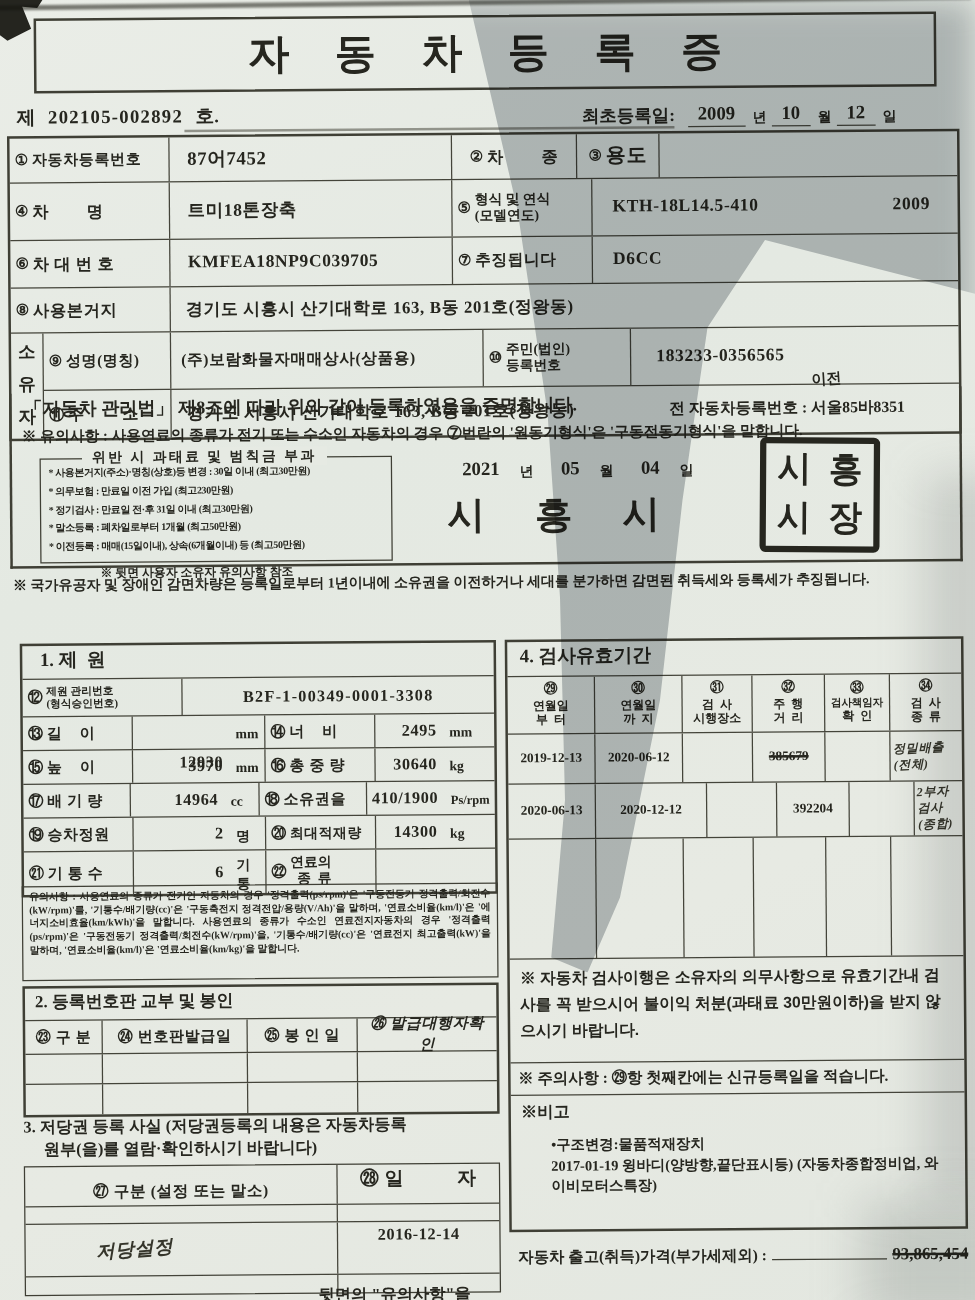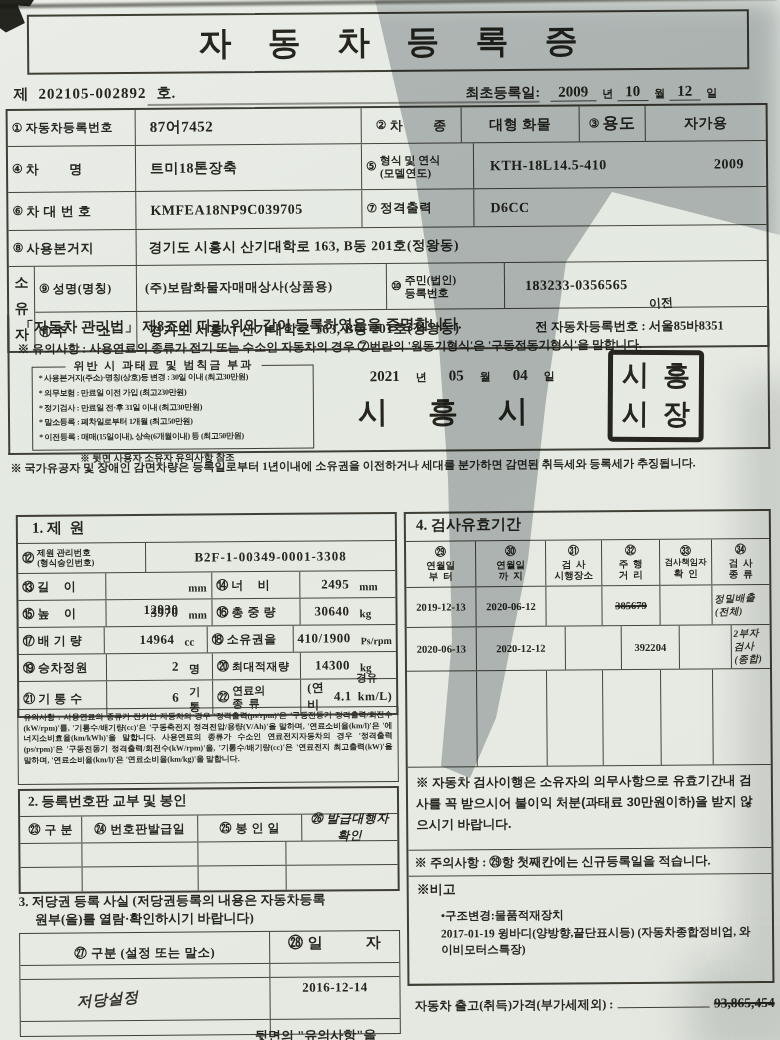--- a/index.html
+++ b/index.html
@@ -74,29 +74,23 @@
             <span class="num">①</span>
             <span class="lbl" style="font-size:12px;">자동차등록번호</span>
           </div>
       <div class="cell" style="width:226px;padding-left:14px;">
             <span class="val" style="font-size:15px;">87어7452</span>
           </div>
       <div class="cell center" style="width:100px;">
             <span class="num">②</span>
             <span class="lbl pre">차        종</span>
           </div>
-      <div class="cell center" style="width:118px;">
-            <span class="val">대형 화물</span>
-          </div>
       <div class="cell center" style="width:66px;">
             <span class="num">③</span>
             <span class="lbl" style="font-size:16px;">용도</span>
-          </div>
-      <div class="cell center last" style="flex:1;">
-            <span class="val">자가용</span>
           </div>
     </div>
     <div class="row bb" style="height:46px;">
       <div class="cell" style="width:128px;">
             <span class="num">④</span>
             <span class="lbl pre">차        명</span>
           </div>
       <div class="cell" style="width:226px;padding-left:14px;">
             <span class="val">트미18톤장축</span>
           </div>
@@ -115,21 +109,21 @@
     <div class="row bb" style="height:38px;">
       <div class="cell" style="width:128px;">
             <span class="num">⑥</span>
             <span class="lbl">차 대 번 호</span>
           </div>
       <div class="cell" style="width:226px;padding-left:14px;">
             <span class="val">KMFEA18NP9C039705</span>
           </div>
       <div class="cell" style="width:112px;">
             <span class="num">⑦</span>
-            <span class="lbl" style="font-size:12.5px;">정격출력</span>
+            <span class="lbl" style="font-size:12.5px;">추징됩니다</span>
           </div>
       <div class="cell last" style="flex:1;padding-left:16px;">
             <span class="val">D6CC</span>
           </div>
     </div>
     <div class="row bb" style="height:36px;">
       <div class="cell" style="width:128px;">
             <span class="num">⑧</span>
             <span class="lbl">사용본거지</span>
           </div>
@@ -320,48 +314,42 @@
             <span class="lbl pre" style="font-size:12px;">기 통 수</span>
           </div>
       <div class="cell" style="width:76px;justify-content:flex-end;border-right:none;">
             <span class="val" style="font-size:13px;">6</span>
           </div>
       <div class="cell" style="width:30px;padding:0 2px;">
             <span class="unit" style="margin-top:4px;">기통</span>
           </div>
       <div class="cell" style="width:88px;">
         <span class="num">㉒</span>
-        <span class="tiny2" style="align-items:flex-start;">
+        <span class="tiny2" style="align-items:flex-end;">
               <span style="font-size:11px;">연료의</span>
               <span style="font-size:11px;white-space:pre;">종  류</span>
             </span>
-      </div>
-      <div class="cell last" style="flex:1;position:relative;padding-left:6px;">
-        <span style="position:absolute;top:-8px;left:58%;font-size:10.5px;font-weight:700;">경유</span>
-        <span class="val" style="font-size:12px;">(연비</span>
-        <span class="val" style="font-size:13px;margin:0 6px;">4.1</span>
-        <span class="val" style="font-size:12px;">km/L)</span>
       </div>
     </div>
   </div>
 
   <div class="abs" style="left:15px;top:706px;width:381px;height:76px;border:1.7px solid #3f3f35;padding:3px 5px;">
     <p style="margin:0;font-size:7.9px;line-height:10.7px;font-weight:600;text-align:justify;">유의사항 : 사용연료의 종류가 전기인 자동차의 경우 '정격출력(ps/rpm)'은 '구동전동기 정격출력/회전수(kW/rpm)'를, '기통수/배기량(cc)'은 '구동축전지 정격전압/용량(V/Ah)'을 말하며, '연료소비율(km/l)'은 '에너지소비효율(km/kWh)'을 말합니다. 사용연료의 종류가 수소인 연료전지자동차의 경우 '정격출력(ps/rpm)'은 '구동전동기 정격출력/회전수(kW/rpm)'을, '기통수/배기량(cc)'은 '연료전지 최고출력(kW)'을 말하며, '연료소비율(km/l)'은 '연료소비율(km/kg)'을 말합니다.</p>
   </div>
 
   <div class="abs frame" style="left:15px;top:786px;width:381px;">
     <div class="bb" style="height:23px;font-size:13.5px;font-weight:800;padding:2px 0 0 8px;">2. 등록번호판 교부 및 봉인</div>
     <div class="row bb" style="height:27px;">
       <div class="cell center" style="width:62px;">
             <span class="lbl" style="font-size:12px;">㉓ 구 분</span>
           </div>
       <div class="cell center" style="width:116px;">
             <span class="lbl" style="font-size:12px;">㉔ 번호판발급일</span>
           </div>
-      <div class="cell center" style="width:104px;">
+      <div class="cell center" style="width:88px;">
             <span class="lbl" style="font-size:12px;">㉕ 봉 인 일</span>
           </div>
       <div class="cell center last" style="flex:1;">
             <span class="lbl" style="font-size:12px;font-style:italic;">㉖ 발급대행자확인</span>
           </div>
     </div>
     <div class="row bb" style="height:24px;">
       <div class="cell" style="width:62px;"></div>
           <div class="cell" style="width:116px;"></div>
           <div class="cell" style="width:88px;"></div>

